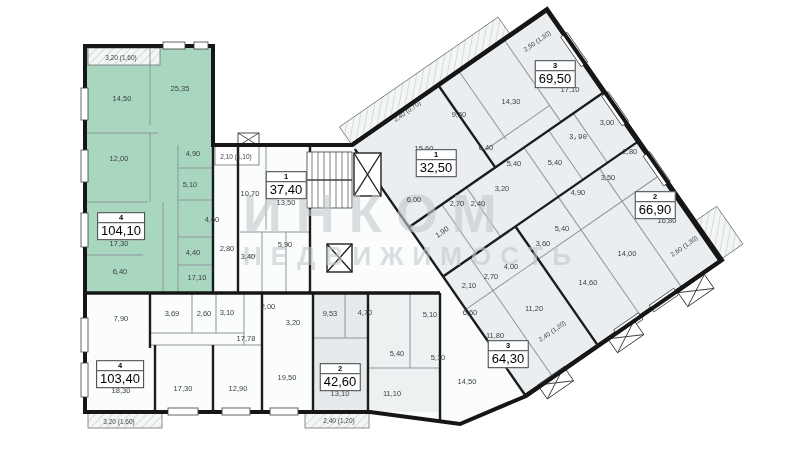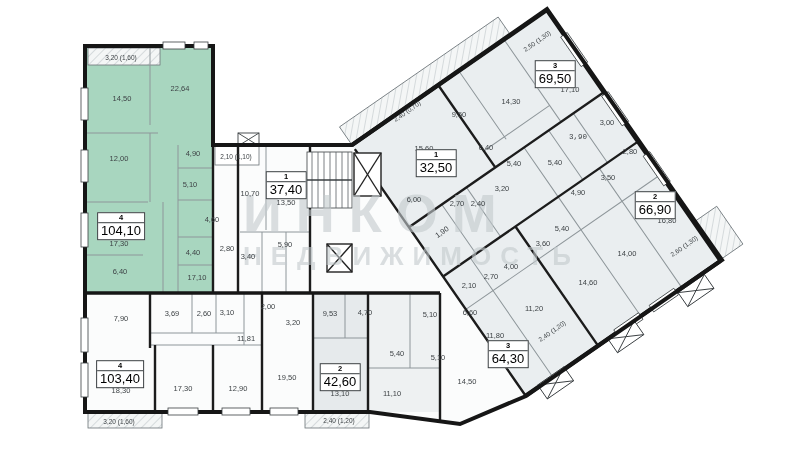--- a/index.html
+++ b/index.html
@@ -132,21 +132,21 @@
   </svg>
 
   <div class="watermark">
     <div class="wm1">ИНКОМ</div>
     <div class="wm2">НЕДВИЖИМОСТЬ</div>
   </div>
 
   <div id="labels-layer">
       <div class="room-label small" style="left: 121px; top: 57px;">3,20 (1,60)</div>
       <div class="room-label" style="left: 122px; top: 98px;">14,50</div>
-      <div class="room-label" style="left: 180px; top: 88px;">22,64</div>
+      <div class="room-label" style="left: 180px; top: 88px;">25,35</div>
       <div class="room-label" style="left: 119px; top: 158px;">12,00</div>
       <div class="room-label" style="left: 193px; top: 153px;">4,90</div>
       <div class="room-label" style="left: 190px; top: 184px;">5,10</div>
       <div class="room-label" style="left: 188px; top: 219px; margin-left: 24px;">4,60</div>
       <div class="room-label" style="left: 119px; top: 243px;">17,30</div>
       <div class="room-label" style="left: 193px; top: 252px;">4,40</div>
       <div class="room-label" style="left: 120px; top: 271px;">6,40</div>
       <div class="room-label" style="left: 197px; top: 277px;">17,10</div>
       <div class="room-label small" style="left: 236px; top: 156px;">2,10 (1,10)</div>
       <div class="room-label" style="left: 250px; top: 193px;">10,70</div>
@@ -186,21 +186,21 @@
       <div class="room-label" style="left: 534px; top: 308px;">11,20</div>
       <div class="room-label" style="left: 495px; top: 335px;">11,80</div>
       <div class="room-label" style="left: 467px; top: 381px;">14,50</div>
       <div class="room-label small" style="left: 552px; top: 331px; transform: translate(-50%, -50%) rotate(-35deg);">2,40 (1,20)</div>
       <div class="room-label" style="left: 121px; top: 318px;">7,90</div>
       <div class="room-label" style="left: 172px; top: 313px;">3,69</div>
       <div class="room-label" style="left: 204px; top: 313px;">2,60</div>
       <div class="room-label" style="left: 227px; top: 312px;">3,10</div>
       <div class="room-label" style="left: 268px; top: 306px;">2,00</div>
       <div class="room-label" style="left: 293px; top: 322px;">3,20</div>
-      <div class="room-label" style="left: 246px; top: 338px;">11,81</div>
+      <div class="room-label" style="left: 246px; top: 338px;">17,78</div>
       <div class="room-label" style="left: 121px; top: 390px;">18,30</div>
       <div class="room-label" style="left: 183px; top: 388px;">17,30</div>
       <div class="room-label" style="left: 238px; top: 388px;">12,90</div>
       <div class="room-label" style="left: 287px; top: 377px;">19,50</div>
       <div class="room-label small" style="left: 119px; top: 421px;">3,20 (1,60)</div>
       <div class="room-label" style="left: 330px; top: 313px;">9,53</div>
       <div class="room-label" style="left: 365px; top: 312px;">4,70</div>
       <div class="room-label" style="left: 430px; top: 314px;">5,10</div>
       <div class="room-label" style="left: 397px; top: 353px;">5,40</div>
       <div class="room-label" style="left: 438px; top: 357px;">5,10</div>

